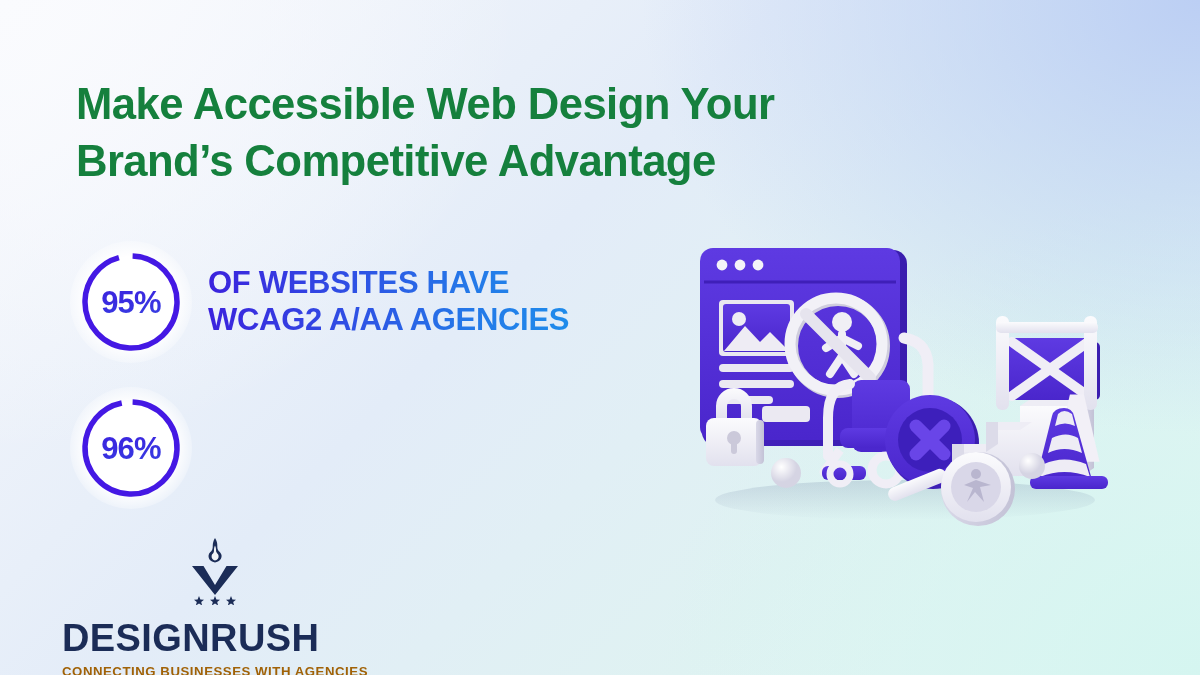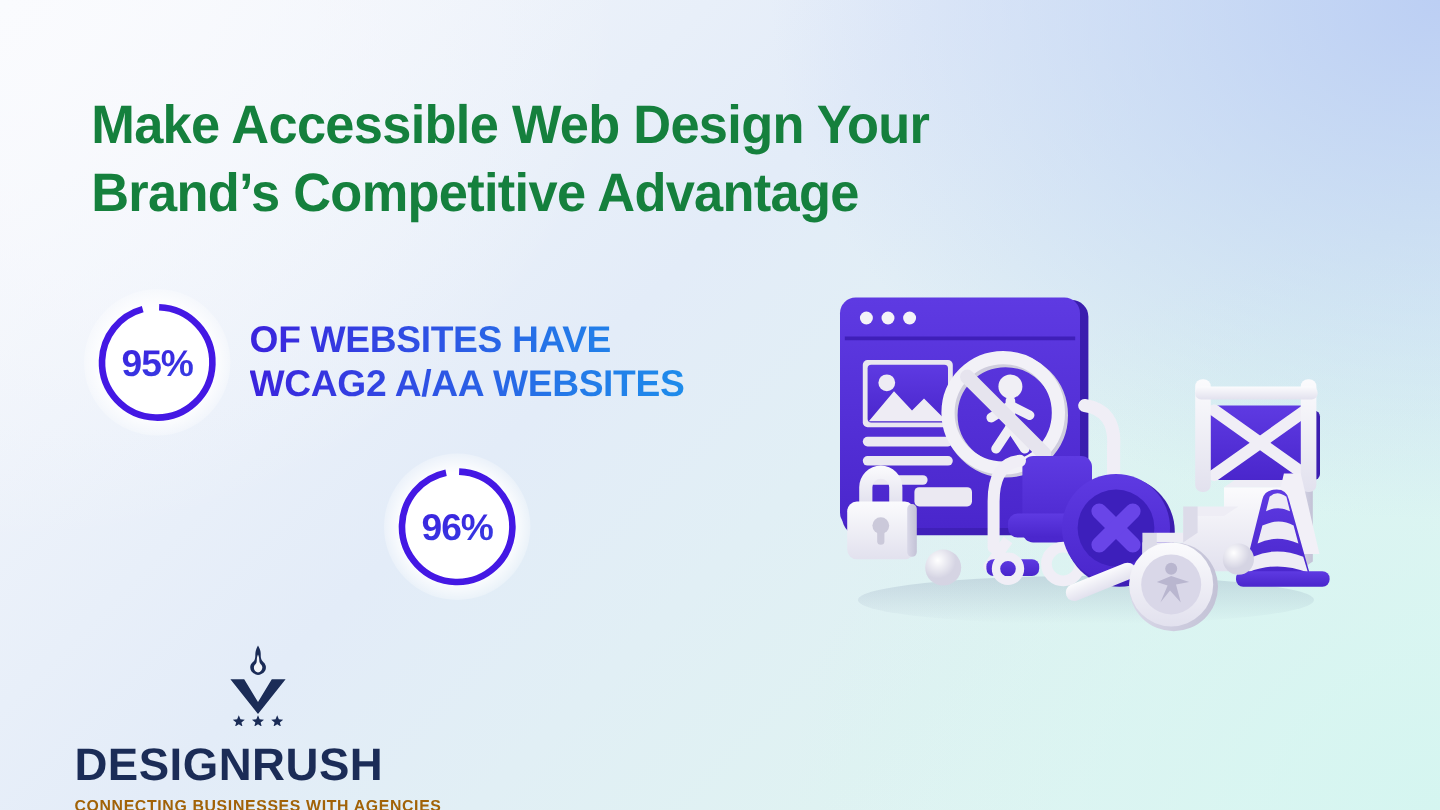--- a/index.html
+++ b/index.html
@@ -21,21 +21,21 @@
     position:absolute; left:76px; top:76px; width:900px;
     font-size:45px; line-height:1.26; font-weight:bold;
     letter-spacing:-0.6px; color:#15803d;
     font-stretch:condensed;
   }
   .headline .hl-line { display:block; white-space:nowrap; transform:scaleX(0.97); transform-origin:left center;}
 
   
   .stats { position:absolute; left:76px; top:238px; width:610px; }
   .stat-row { display:flex; align-items:center; gap:22px; height:128px; }
-  .stat-row + .stat-row { margin-top:18px;flex-direction:column; }
+  .stat-row + .stat-row { margin-top:18px; }
 
   .ring-wrap { position:relative; width:110px; height:110px; flex:0 0 110px; }
   .ring-halo {
     position:absolute; inset:-6px; border-radius:50%;
     background:radial-gradient(circle at 50% 50%, #ffffff 52%, rgba(255,255,255,0.0) 78%);
   }
   .ring-wrap svg { position:absolute; inset:0; width:110px; height:110px; }
   .ring-label {
     position:absolute; inset:0; display:flex; align-items:center; justify-content:center;
     font-size:31px; font-weight:bold; letter-spacing:-0.8px;
@@ -84,21 +84,21 @@
       <div class="ring-wrap">
         <div class="ring-halo"></div>
         <svg viewBox="0 0 110 110">
           <circle cx="55" cy="55" r="46" fill="#ffffff"></circle>
           <circle cx="55" cy="55" r="46" fill="none" stroke="#4418e4" stroke-width="5.5" stroke-linecap="butt" stroke-dasharray="274.7 289.0" transform="rotate(-88 55 55)"></circle>
         </svg>
         <div class="ring-label">95%</div>
       </div>
       <div class="stat-text">
         <span class="sline">OF WEBSITES HAVE</span>
-        <span class="sline">WCAG2 A/AA WEBSITES</span>
+        <span class="sline">WCAG2 A/AA AGENCIES</span>
       </div>
     </div>
 
     <div class="stat-row">
       <div class="ring-wrap">
         <div class="ring-halo"></div>
         <svg viewBox="0 0 110 110">
           <circle cx="55" cy="55" r="46" fill="#ffffff"></circle>
           <circle cx="55" cy="55" r="46" fill="none" stroke="#4418e4" stroke-width="5.5" stroke-linecap="butt" stroke-dasharray="277.6 289.0" transform="rotate(-88 55 55)"></circle>
         </svg>

